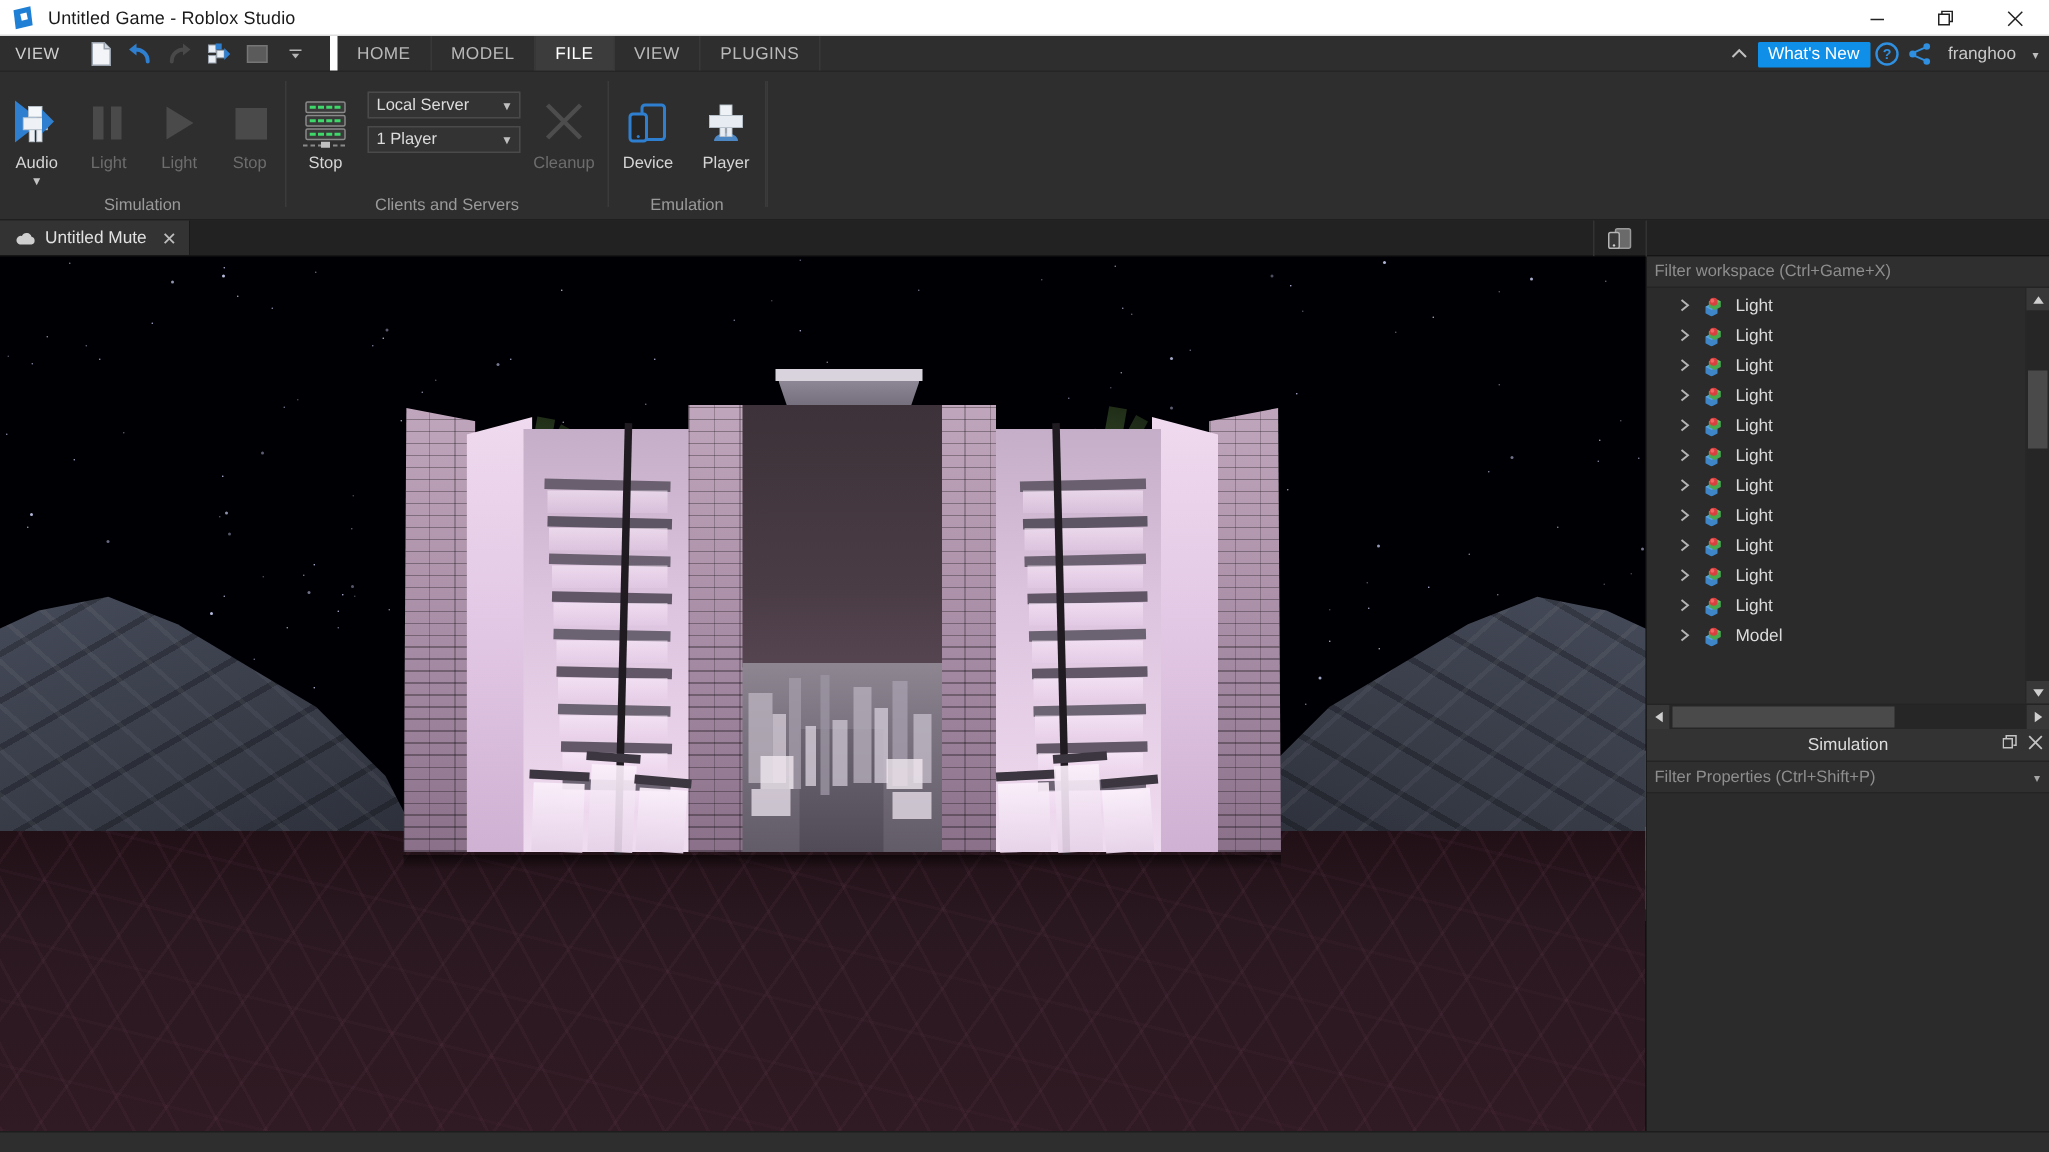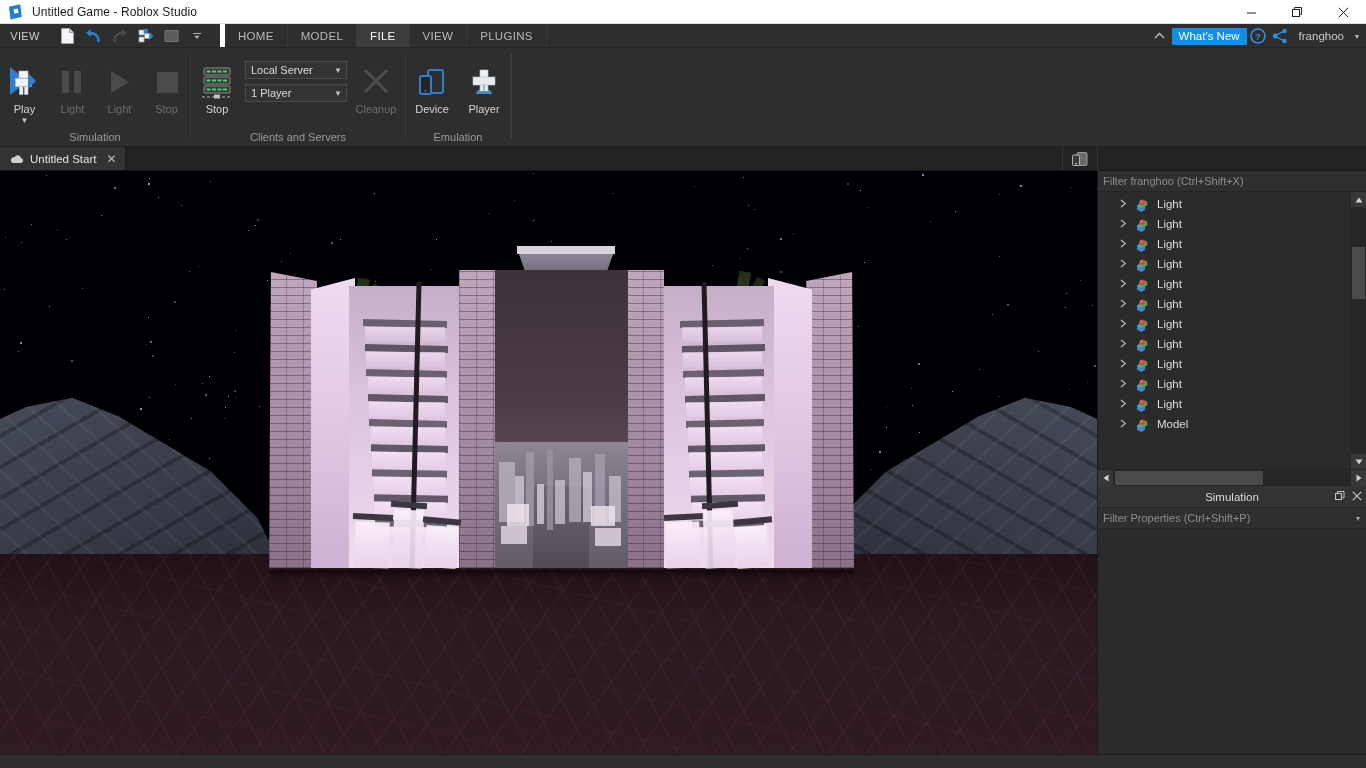--- a/index.html
+++ b/index.html
@@ -367,21 +367,21 @@
         <span class="icon">
           <svg width="36" height="36" viewBox="0 0 36 36">
             <polygon points="4,4 4,32 22,18" fill="#2f7fd0"></polygon>
             <rect x="13" y="8" width="9" height="7" fill="#f4f7fa" stroke="#b9c3cc" stroke-width=".6"></rect>
             <rect x="9.5" y="15.5" width="16" height="8" fill="#eef2f6" stroke="#b9c3cc" stroke-width=".6"></rect>
             <rect x="13.5" y="23.5" width="3.5" height="8" fill="#eef2f6" stroke="#b9c3cc" stroke-width=".6"></rect>
             <rect x="18.5" y="23.5" width="3.5" height="8" fill="#eef2f6" stroke="#b9c3cc" stroke-width=".6"></rect>
             <polygon points="22,10 30,18 22,26" fill="#2f7fd0"></polygon>
           </svg>
         </span>
-        <span class="lbl">Play</span>
+        <span class="lbl">Audio</span>
         <span class="drop">▼</span>
       </div>
 
       <div class="bigbtn disabled">
         <span class="icon">
           <svg width="32" height="32" viewBox="0 0 32 32">
             <rect x="6" y="4" width="7" height="22" fill="#4a4a4a"></rect>
             <rect x="18" y="4" width="7" height="22" fill="#4a4a4a"></rect>
           </svg>
         </span>
@@ -492,21 +492,21 @@
   <div class="rgroup-sep"></div>
 
   <div class="rgroup-sep"></div>
 </div>
 
 <div class="docbar">
   <div class="doctab">
     <svg width="14" height="10" viewBox="0 0 14 10">
       <path d="M3.2 9 H11 A2.6 2.6 0 0 0 11 3.9 A3.4 3.4 0 0 0 4.6 3.3 A2.8 2.8 0 0 0 3.2 9 Z" fill="#cfcfcf"></path>
     </svg>
-    <span>Untitled Start</span>
+    <span>Untitled Mute</span>
     <span class="x">✕</span>
   </div>
   <div class="docbar-right">
     <svg width="18" height="16" viewBox="0 0 18 16">
       <rect x="6" y="1.5" width="10" height="13" rx="1.3" fill="#6a6a6a" stroke="#9a9a9a" stroke-width="1"></rect>
       <rect x="1.5" y="4" width="7" height="10.5" rx="1.2" fill="#3a3a3a" stroke="#b5b5b5" stroke-width="1"></rect>
       <circle cx="5" cy="12.6" r=".8" fill="#cfcfcf"></circle>
     </svg>
   </div>
 </div>
@@ -850,21 +850,21 @@
         </div>
 
       <div style="position:absolute;left:0;right:0;bottom:-4px;height:10px;background:linear-gradient(180deg,rgba(0,0,0,.55),rgba(0,0,0,0));"></div>
     </div>
   </div>
 
   <div class="dock">
 
     <div style="display:flex;flex-direction:column;height:315px;">
       <div class="filterbar">
-        <span class="ph">Filter franghoo (Ctrl+Shift+X)</span>
+        <span class="ph">Filter workspace (Ctrl+Game+X)</span>
       </div>
       <div class="tree">
         <div class="tree-list" id="treeList">
             <div class="trow">
               <span class="chev"><svg width="7" height="9" viewBox="0 0 7 9">
                   <polyline points="1,1 5.3,4.5 1,8" fill="none" stroke="#b4b4b4" stroke-width="1.3"></polyline>
                 </svg></span>
               <span class="pico"><svg width="14" height="13" viewBox="0 0 14 13">
                   <polygon points="1,6.5 5,4.3 9,6.5 9,11 5,13 1,10.8" fill="#3f86c9"></polygon>
                   <polygon points="1,6.5 5,4.3 9,6.5 5,8.7" fill="#5fa3dd"></polygon>

